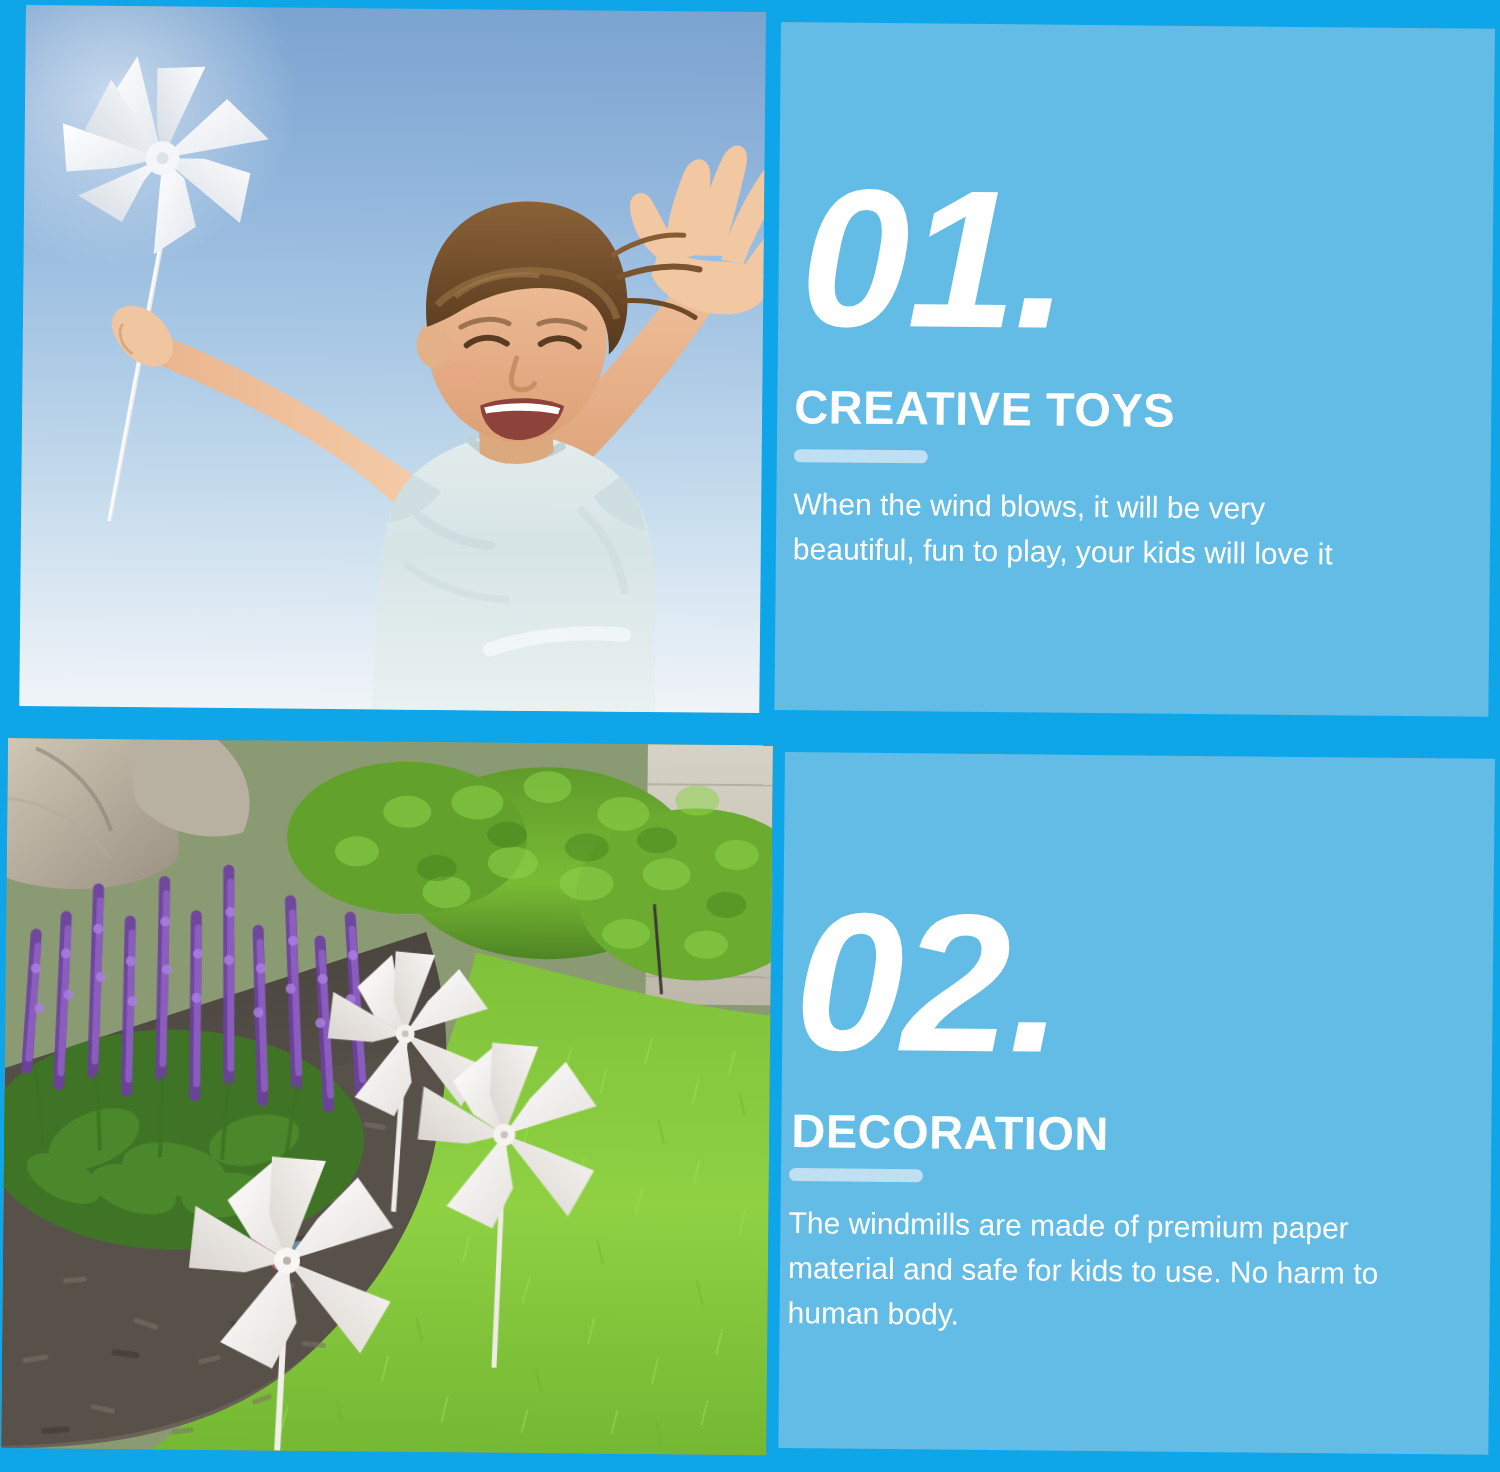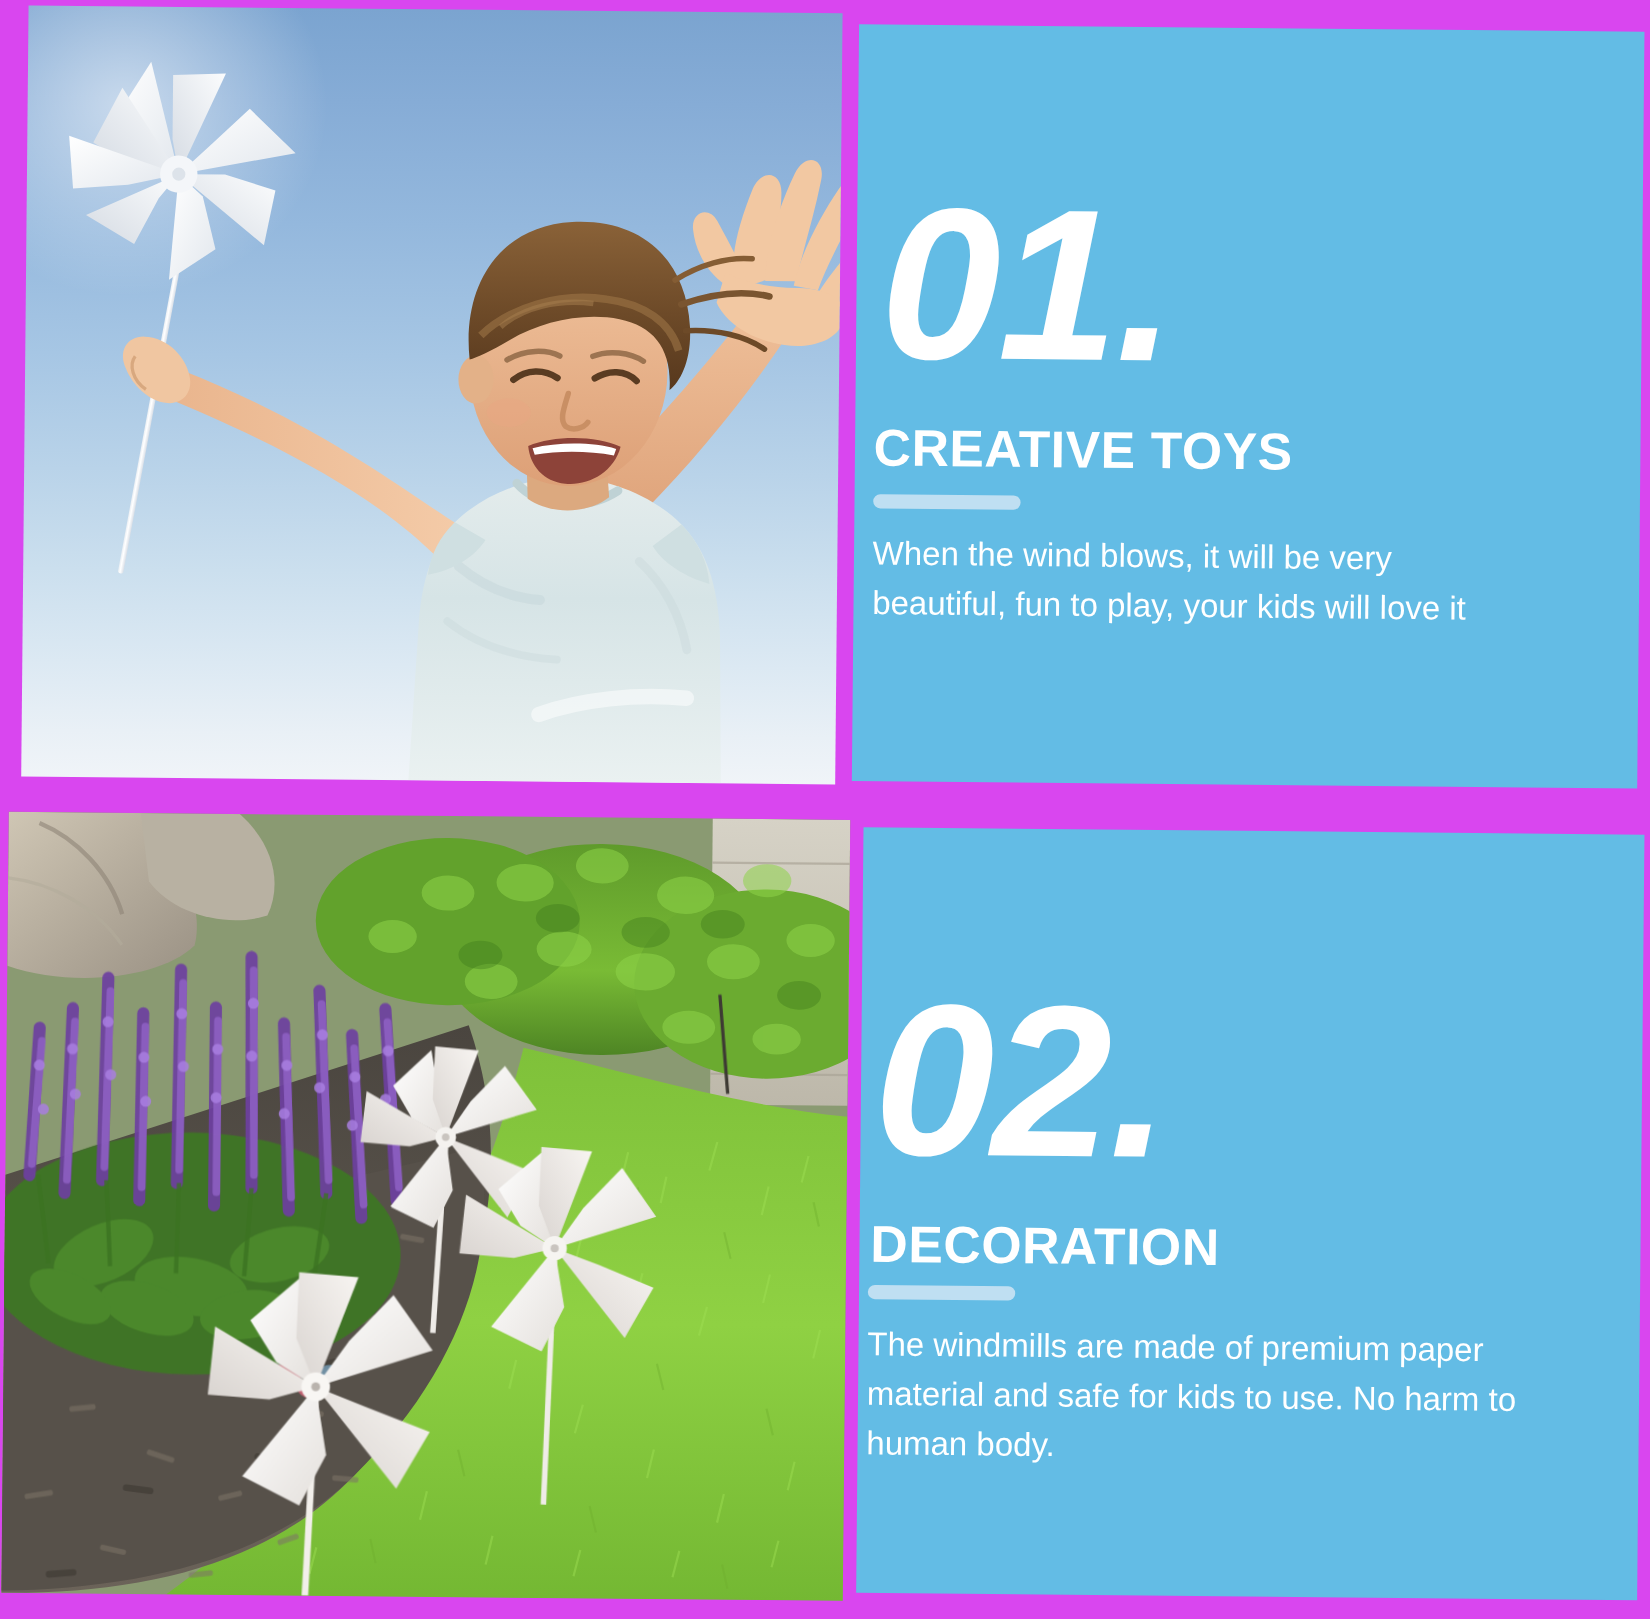--- a/index.html
+++ b/index.html
@@ -11,21 +11,21 @@
     width: 1500px;
     height: 1472px;
     font-family: "Liberation Sans", sans-serif;
     overflow: hidden;
   }
 
   #stage {
     position: relative;
     width: 1500px;
     height: 1472px;
-    background: #d946ef;
+    background: #0ea5e9;
   }
 
   
   .panel {
     position: absolute;
     overflow: hidden;
   }
 
   
   .tilt { transform: rotate(0.55deg); transform-origin: 0 0; }

